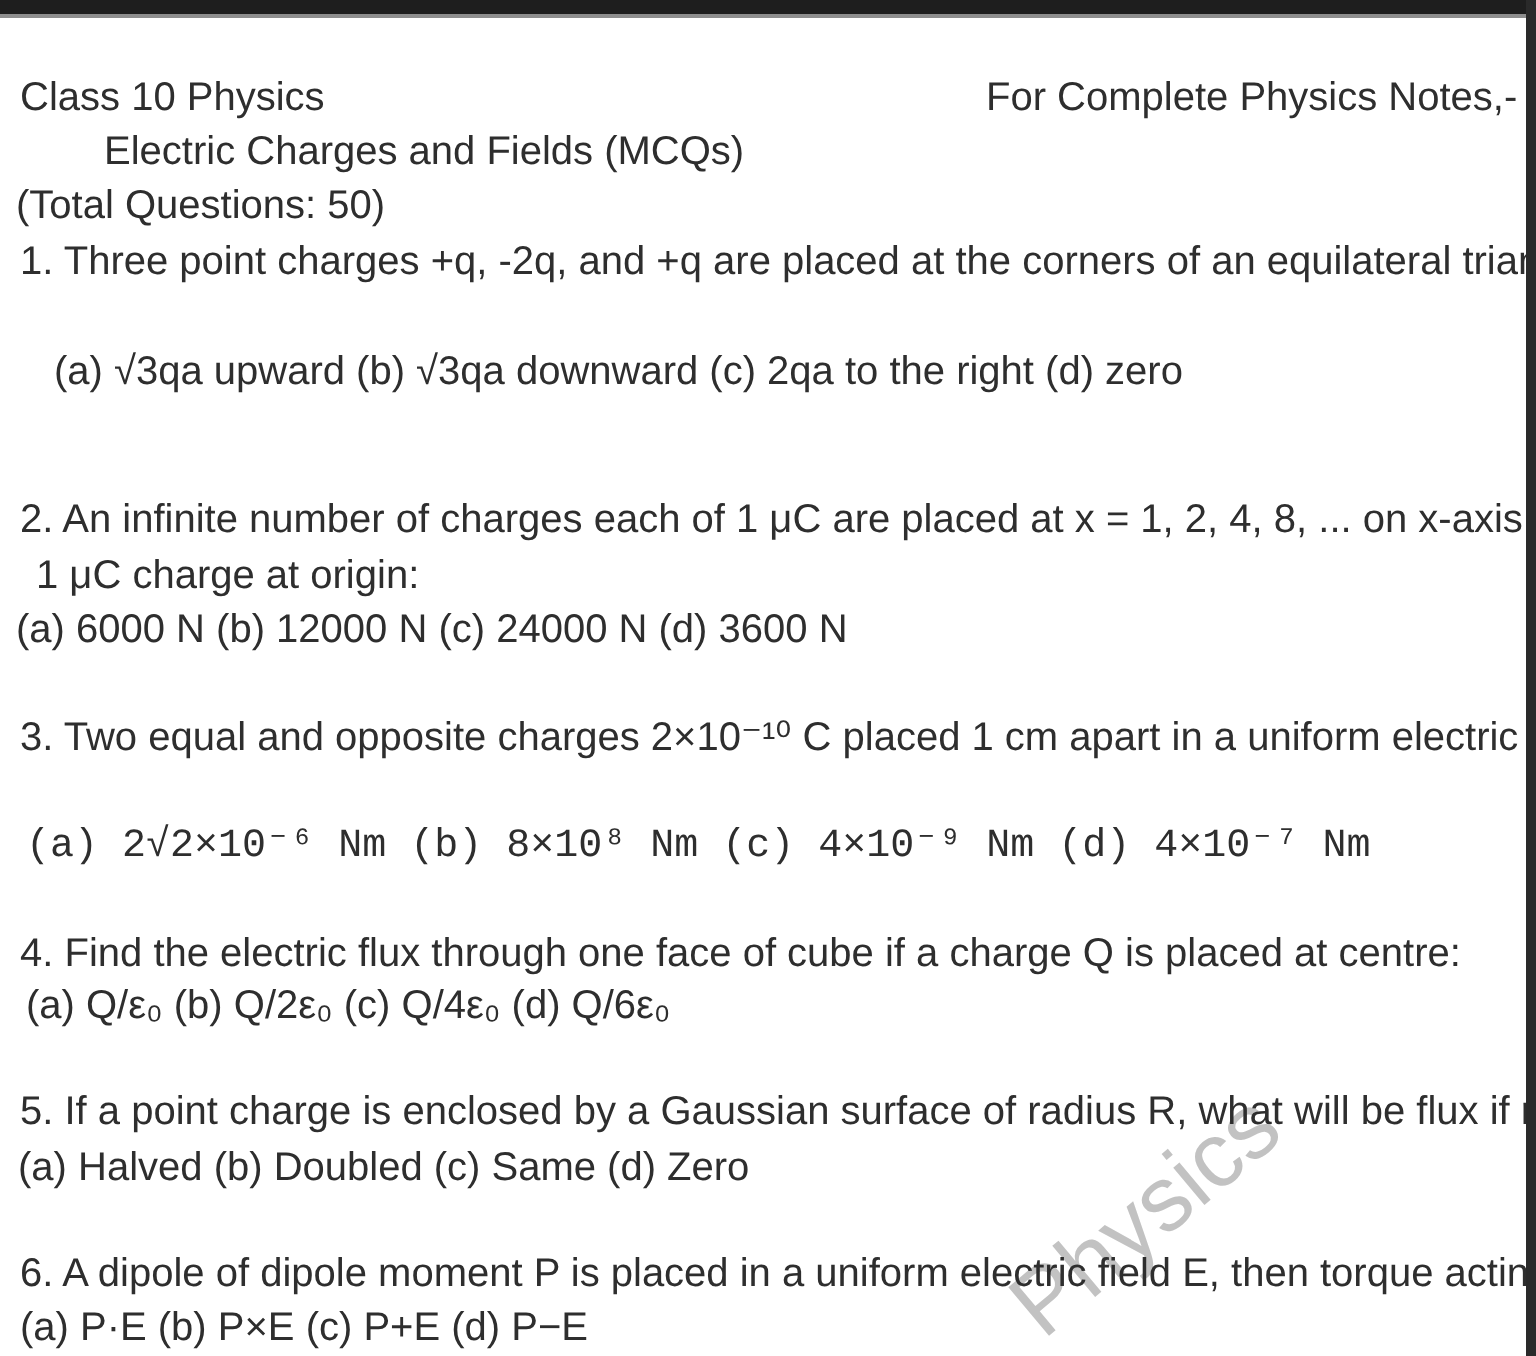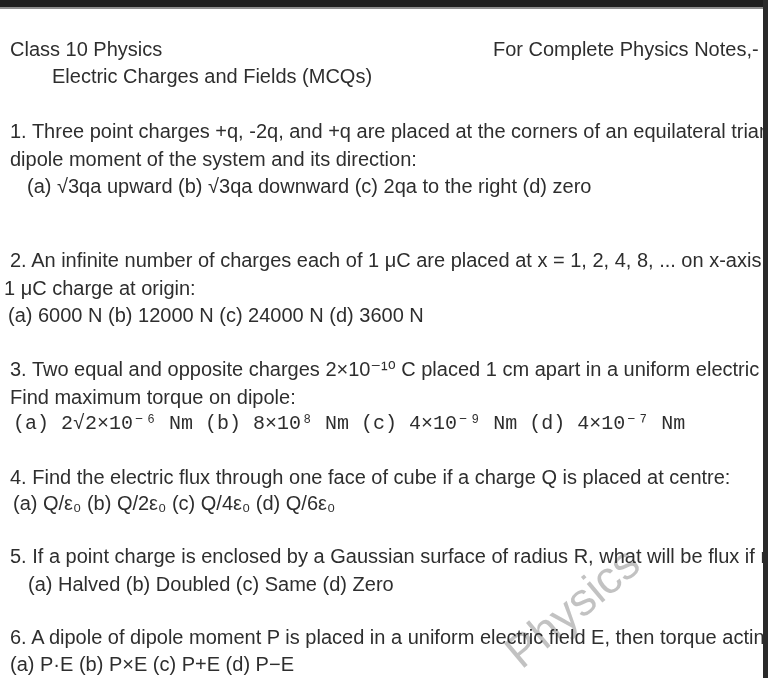--- a/index.html
+++ b/index.html
@@ -61,35 +61,34 @@
 <div class="page">
 
   <div class="top-bar"></div>
   <div class="edge-bar"></div>
 
   <div class="watermark">Physics</div>
 
   <div class="txt" style="left:10px; top:35px;">Class 10 Physics</div>
   <div class="txt" style="left:493px; top:35px;">For Complete Physics Notes,- C</div>
   <div class="txt" style="left:14px; top:62px;margin-left:38px;">Electric Charges and Fields (MCQs)</div>
+  <div class="txt" style="left:8px; top:89px;">(Total Questions: 50)</div>
 
   <div class="txt" style="left:10px; top:117px;">1. Three point charges +q, -2q, and +q are placed at the corners of an equilateral triang</div>
-  <div class="txt" style="left:10px; top:145px;">dipole moment of the system and its direction:</div>
   <div class="txt" style="left:10px; top:172px;margin-left:17px;">(a) √3qa upward (b) √3qa downward (c) 2qa to the right (d) zero</div>
 
   <div class="txt" style="left:10px; top:246px;">2. An infinite number of charges each of 1 μC are placed at x = 1, 2, 4, 8, ... on x-axis. F</div>
-  <div class="txt" style="left:4px; top:274px;">1 μC charge at origin:</div>
+  <div class="txt" style="left:18px; top:274px;">1 μC charge at origin:</div>
   <div class="txt" style="left:8px; top:301px;">(a) 6000 N (b) 12000 N (c) 24000 N (d) 3600 N</div>
 
   <div class="txt" style="left:10px; top:355px;">3. Two equal and opposite charges 2×10⁻¹⁰ C placed 1 cm apart in a uniform electric f</div>
-  <div class="txt" style="left:10px; top:383px;">Find maximum torque on dipole:</div>
   <div class="txt" style="left:13px; top:410px;font-family:Liberation Mono, monospace;">(a) 2√2×10⁻⁶ Nm (b) 8×10⁸ Nm (c) 4×10⁻⁹ Nm (d) 4×10⁻⁷ Nm</div>
 
   <div class="txt" style="left:10px; top:463px;">4. Find the electric flux through one face of cube if a charge Q is placed at centre:</div>
   <div class="txt" style="left:13px; top:489px;">(a) Q/ε₀ (b) Q/2ε₀ (c) Q/4ε₀ (d) Q/6ε₀</div>
 
   <div class="txt" style="left:10px; top:542px;">5. If a point charge is enclosed by a Gaussian surface of radius R, what will be flux if ra</div>
-  <div class="txt" style="left:28px; top:570px;">(a) Halved (b) Doubled (c) Same (d) Zero</div>
+  <div class="txt" style="left:9px; top:570px;">(a) Halved (b) Doubled (c) Same (d) Zero</div>
 
   <div class="txt" style="left:10px; top:623px;">6. A dipole of dipole moment P is placed in a uniform electric field E, then torque actin</div>
   <div class="txt" style="left:10px; top:650px;">(a) P·E (b) P×E (c) P+E (d) P−E</div>
 
 </div>
 
 </body></html>

